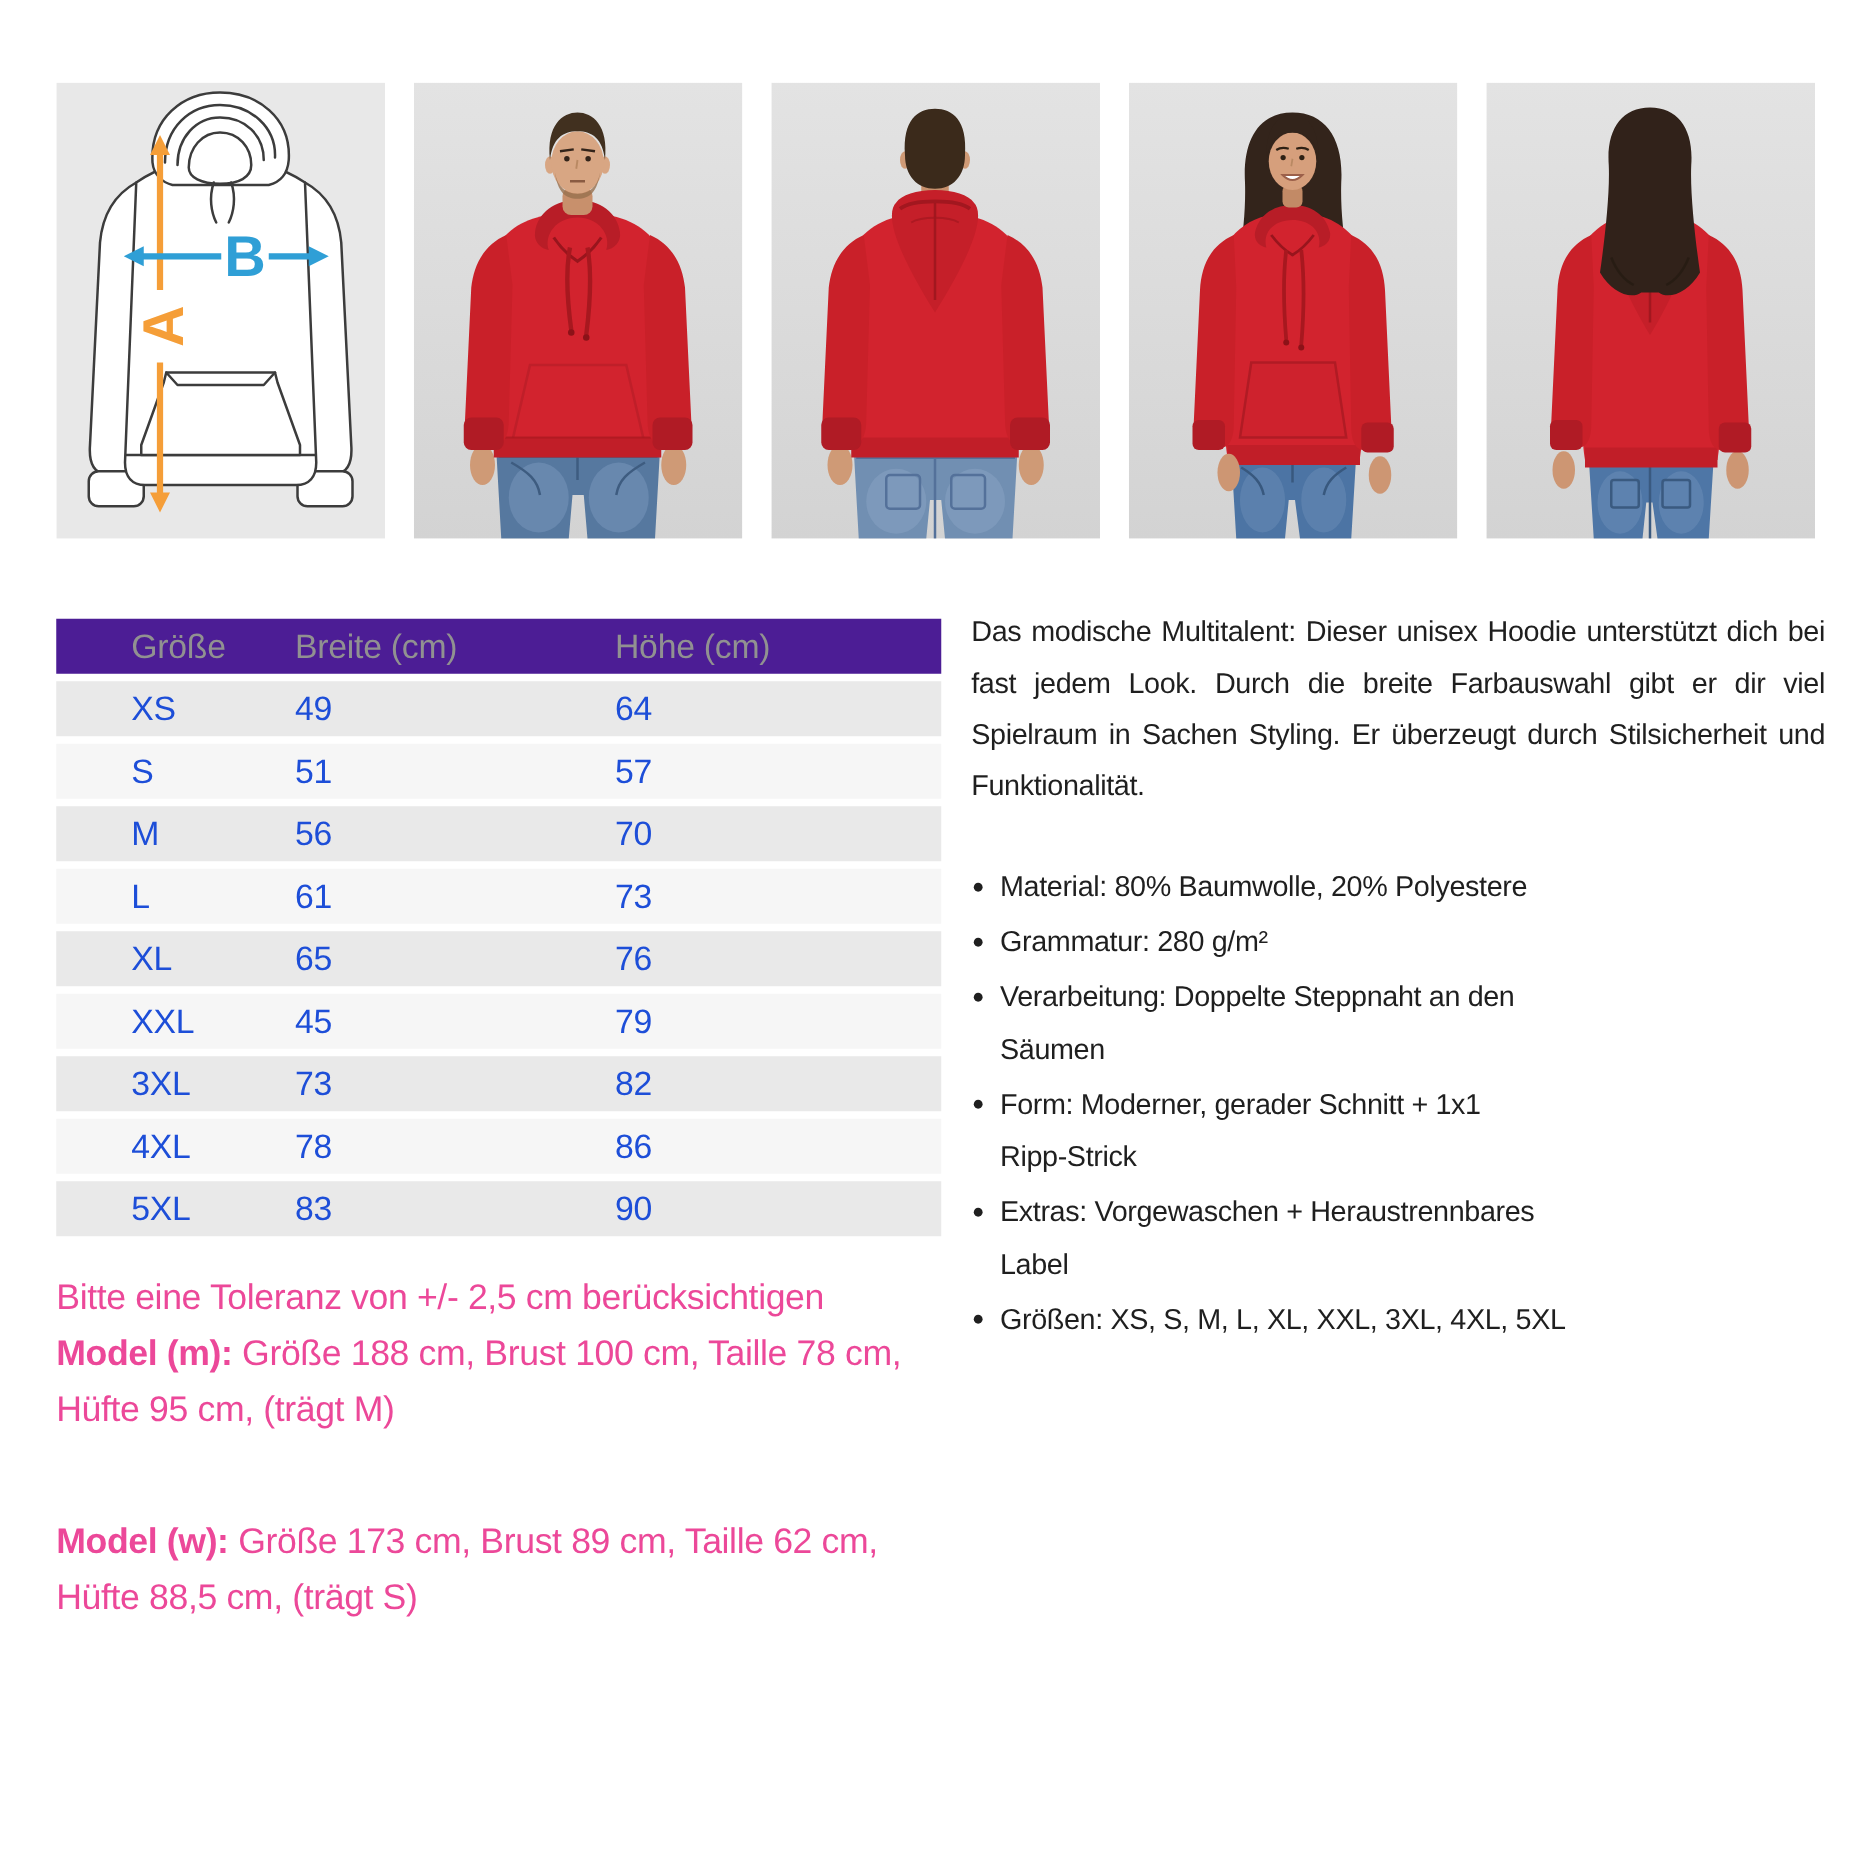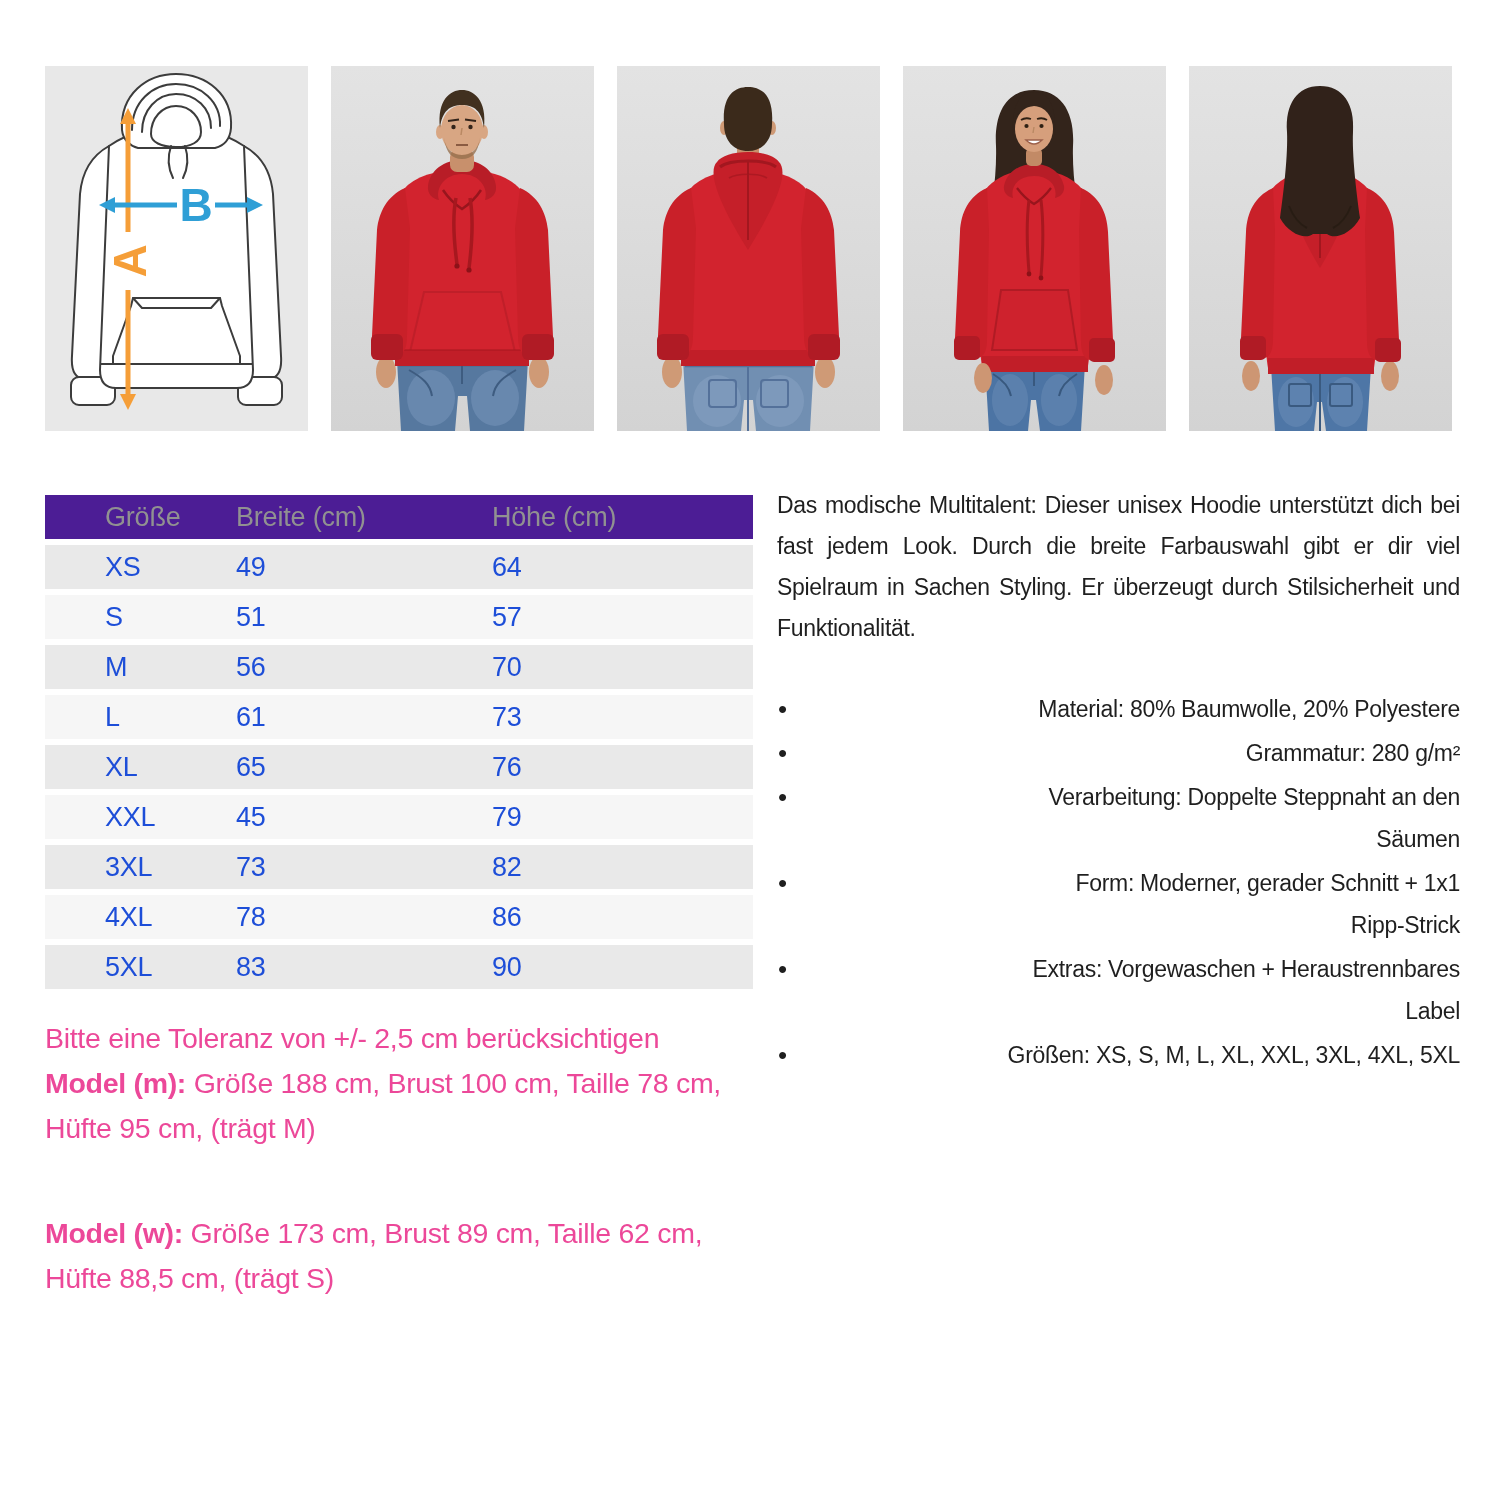--- a/index.html
+++ b/index.html
@@ -38,21 +38,21 @@
   .size-notes p { margin:0; }
   .size-notes .model-w { margin-top:60px; }
   .size-notes strong { font-weight:700; }
 
   
   .description {
     position:absolute; left:777px; top:485px; width:683px;
     font-size:23px; line-height:41px; letter-spacing:-0.3px; color:#1f1f1f;
   }
   .description .intro { margin:0 0 39px 0; text-align:justify; }
-  .feature-list { list-style:none; margin:0; padding:0;text-align:right; }
+  .feature-list { list-style:none; margin:0; padding:0; }
   .feature-list li { position:relative; padding-left:23px; line-height:42px; margin:0 0 2px 0; }
   .feature-list li::before {
     content:"\2022"; position:absolute; left:1px; top:0px;
     font-size:26px; color:#1f1f1f;
   }
 </style>
 </head>
 <body>
 
 <div class="gallery">

